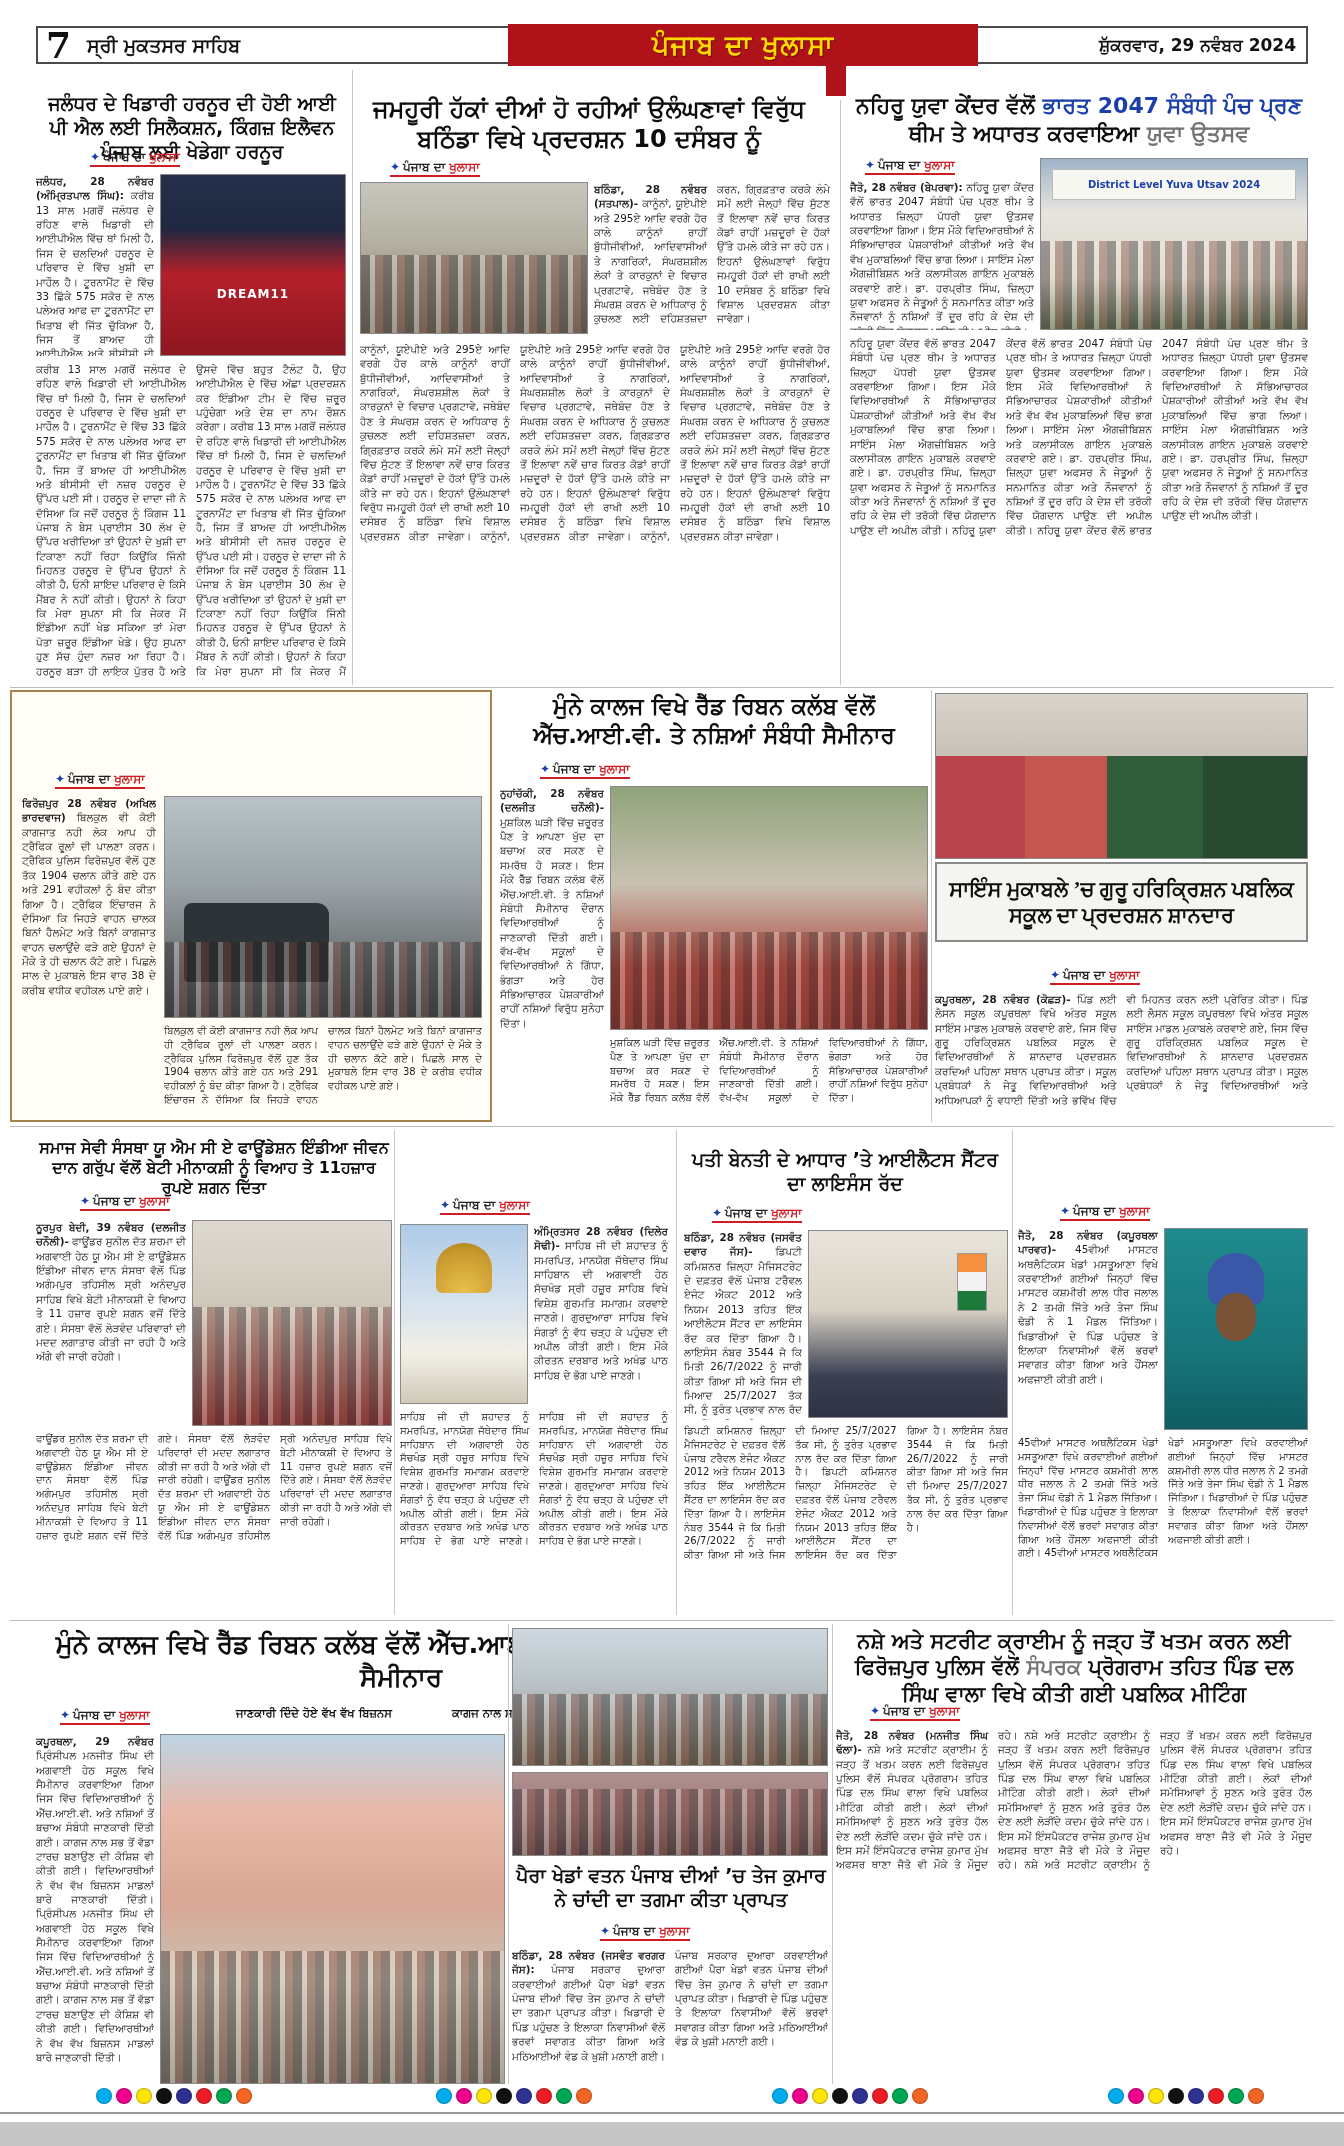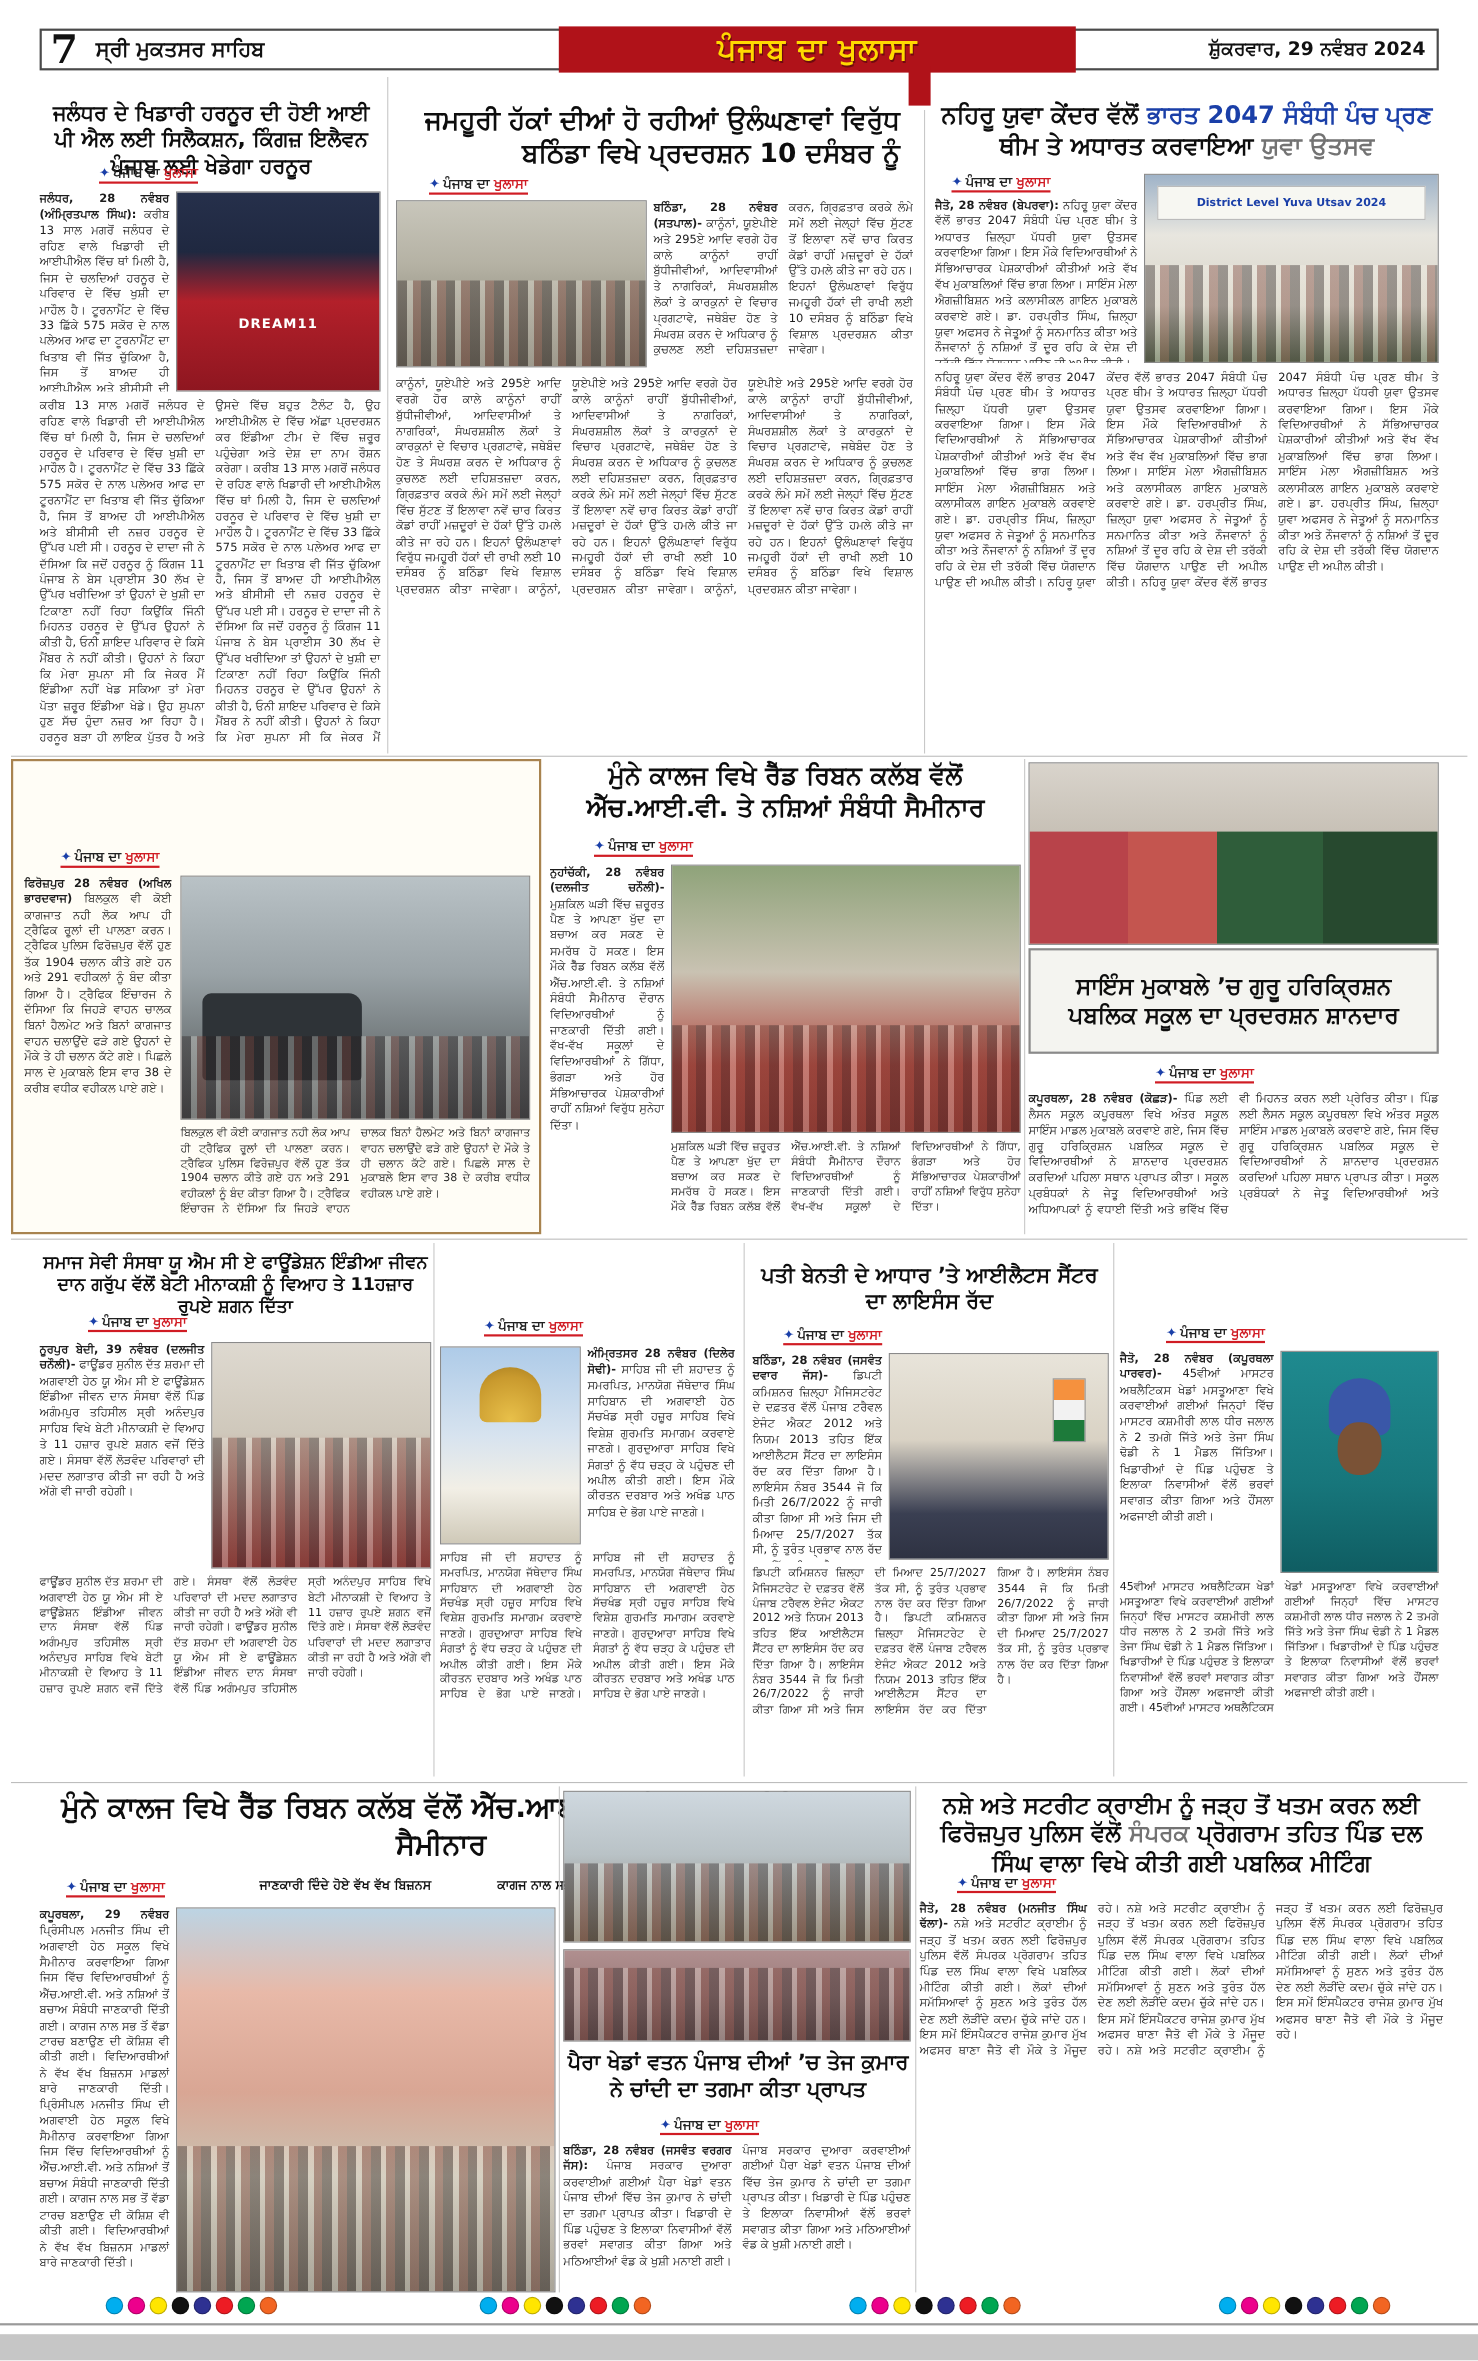--- a/index.html
+++ b/index.html
@@ -99,21 +99,21 @@
     <b class="dl">ਜਲੰਧਰ, 28 ਨਵੰਬਰ (ਅੰਮ੍ਰਿਤਪਾਲ ਸਿੰਘ):</b>
     <span>ਕਰੀਬ 13 ਸਾਲ ਮਗਰੋਂ ਜਲੰਧਰ ਦੇ ਰਹਿਣ ਵਾਲੇ ਖਿਡਾਰੀ ਦੀ ਆਈਪੀਐਲ ਵਿੱਚ ਥਾਂ ਮਿਲੀ ਹੈ, ਜਿਸ ਦੇ ਚਲਦਿਆਂ ਹਰਨੂਰ ਦੇ ਪਰਿਵਾਰ ਦੇ ਵਿੱਚ ਖੁਸ਼ੀ ਦਾ ਮਾਹੌਲ ਹੈ। ਟੂਰਨਾਮੈਂਟ ਦੇ ਵਿੱਚ 33 ਛਿੱਕੇ 575 ਸਕੋਰ ਦੇ ਨਾਲ ਪਲੇਅਰ ਆਫ ਦਾ ਟੂਰਨਾਮੈਂਟ ਦਾ ਖਿਤਾਬ ਵੀ ਜਿੱਤ ਚੁੱਕਿਆ ਹੈ, ਜਿਸ ਤੋਂ ਬਾਅਦ ਹੀ ਆਈਪੀਐਲ ਅਤੇ ਬੀਸੀਸੀ ਦੀ ਨਜ਼ਰ ਹਰਨੂਰ ਦੇ ਉੱਪਰ ਪਈ ਸੀ। ਹਰਨੂਰ ਦੇ ਦਾਦਾ ਜੀ ਨੇ ਦੱਸਿਆ ਕਿ ਜਦੋਂ ਹਰਨੂਰ ਨੂੰ ਕਿੰਗਜ 11 ਪੰਜਾਬ ਨੇ ਬੇਸ ਪ੍ਰਾਈਸ 30 ਲੱਖ ਦੇ ਉੱਪਰ ਖਰੀਦਿਆ ਤਾਂ ਉਹਨਾਂ ਦੇ ਖੁਸ਼ੀ ਦਾ ਟਿਕਾਣਾ ਨਹੀਂ ਰਿਹਾ ਕਿਉਂਕਿ ਜਿੰਨੀ ਮਿਹਨਤ ਹਰਨੂਰ ਦੇ ਉੱਪਰ ਉਹਨਾਂ ਨੇ ਕੀਤੀ ਹੈ, ਓਨੀ ਸ਼ਾਇਦ ਪਰਿਵਾਰ ਦੇ ਕਿਸੇ ਮੈਂਬਰ ਨੇ ਨਹੀਂ ਕੀਤੀ। ਉਹਨਾਂ ਨੇ ਕਿਹਾ ਕਿ ਮੇਰਾ ਸੁਪਨਾ ਸੀ ਕਿ ਜੇਕਰ ਮੈਂ ਇੰਡੀਆ ਨਹੀਂ ਖੇਡ ਸਕਿਆ ਤਾਂ ਮੇਰਾ ਪੋਤਾ ਜ਼ਰੂਰ ਇੰਡੀਆ ਖੇਡੇ। ਉਹ ਸੁਪਨਾ ਹੁਣ ਸੱਚ ਹੁੰਦਾ ਨਜ਼ਰ ਆ ਰਿਹਾ ਹੈ। ਹਰਨੂਰ ਬੜਾ ਹੀ ਲਾਇਕ ਪੁੱਤਰ ਹੈ ਅਤੇ ਉਸਦੇ ਵਿੱਚ ਬਹੁਤ ਟੈਲੰਟ ਹੈ, ਉਹ ਆਈਪੀਐਲ ਦੇ ਵਿੱਚ ਅੱਛਾ ਪ੍ਰਦਰਸ਼ਨ ਕਰ ਇੰਡੀਆ ਟੀਮ ਦੇ ਵਿੱਚ ਜ਼ਰੂਰ ਪਹੁੰਚੇਗਾ ਅਤੇ ਦੇਸ਼ ਦਾ ਨਾਮ ਰੌਸ਼ਨ ਕਰੇਗਾ।</span>
   </div>
   <div class="photo ph-ipl" style="left:160px;top:174px;width:186px;height:182px;">
     <div class="jersey">DREAM11</div>
   </div>
   <div class="body cols2" style="left:36px;top:362px;width:310px;height:322px;">
     <span>ਕਰੀਬ 13 ਸਾਲ ਮਗਰੋਂ ਜਲੰਧਰ ਦੇ ਰਹਿਣ ਵਾਲੇ ਖਿਡਾਰੀ ਦੀ ਆਈਪੀਐਲ ਵਿੱਚ ਥਾਂ ਮਿਲੀ ਹੈ, ਜਿਸ ਦੇ ਚਲਦਿਆਂ ਹਰਨੂਰ ਦੇ ਪਰਿਵਾਰ ਦੇ ਵਿੱਚ ਖੁਸ਼ੀ ਦਾ ਮਾਹੌਲ ਹੈ। ਟੂਰਨਾਮੈਂਟ ਦੇ ਵਿੱਚ 33 ਛਿੱਕੇ 575 ਸਕੋਰ ਦੇ ਨਾਲ ਪਲੇਅਰ ਆਫ ਦਾ ਟੂਰਨਾਮੈਂਟ ਦਾ ਖਿਤਾਬ ਵੀ ਜਿੱਤ ਚੁੱਕਿਆ ਹੈ, ਜਿਸ ਤੋਂ ਬਾਅਦ ਹੀ ਆਈਪੀਐਲ ਅਤੇ ਬੀਸੀਸੀ ਦੀ ਨਜ਼ਰ ਹਰਨੂਰ ਦੇ ਉੱਪਰ ਪਈ ਸੀ। ਹਰਨੂਰ ਦੇ ਦਾਦਾ ਜੀ ਨੇ ਦੱਸਿਆ ਕਿ ਜਦੋਂ ਹਰਨੂਰ ਨੂੰ ਕਿੰਗਜ 11 ਪੰਜਾਬ ਨੇ ਬੇਸ ਪ੍ਰਾਈਸ 30 ਲੱਖ ਦੇ ਉੱਪਰ ਖਰੀਦਿਆ ਤਾਂ ਉਹਨਾਂ ਦੇ ਖੁਸ਼ੀ ਦਾ ਟਿਕਾਣਾ ਨਹੀਂ ਰਿਹਾ ਕਿਉਂਕਿ ਜਿੰਨੀ ਮਿਹਨਤ ਹਰਨੂਰ ਦੇ ਉੱਪਰ ਉਹਨਾਂ ਨੇ ਕੀਤੀ ਹੈ, ਓਨੀ ਸ਼ਾਇਦ ਪਰਿਵਾਰ ਦੇ ਕਿਸੇ ਮੈਂਬਰ ਨੇ ਨਹੀਂ ਕੀਤੀ। ਉਹਨਾਂ ਨੇ ਕਿਹਾ ਕਿ ਮੇਰਾ ਸੁਪਨਾ ਸੀ ਕਿ ਜੇਕਰ ਮੈਂ ਇੰਡੀਆ ਨਹੀਂ ਖੇਡ ਸਕਿਆ ਤਾਂ ਮੇਰਾ ਪੋਤਾ ਜ਼ਰੂਰ ਇੰਡੀਆ ਖੇਡੇ। ਉਹ ਸੁਪਨਾ ਹੁਣ ਸੱਚ ਹੁੰਦਾ ਨਜ਼ਰ ਆ ਰਿਹਾ ਹੈ। ਹਰਨੂਰ ਬੜਾ ਹੀ ਲਾਇਕ ਪੁੱਤਰ ਹੈ ਅਤੇ ਉਸਦੇ ਵਿੱਚ ਬਹੁਤ ਟੈਲੰਟ ਹੈ, ਉਹ ਆਈਪੀਐਲ ਦੇ ਵਿੱਚ ਅੱਛਾ ਪ੍ਰਦਰਸ਼ਨ ਕਰ ਇੰਡੀਆ ਟੀਮ ਦੇ ਵਿੱਚ ਜ਼ਰੂਰ ਪਹੁੰਚੇਗਾ ਅਤੇ ਦੇਸ਼ ਦਾ ਨਾਮ ਰੌਸ਼ਨ ਕਰੇਗਾ। ਕਰੀਬ 13 ਸਾਲ ਮਗਰੋਂ ਜਲੰਧਰ ਦੇ ਰਹਿਣ ਵਾਲੇ ਖਿਡਾਰੀ ਦੀ ਆਈਪੀਐਲ ਵਿੱਚ ਥਾਂ ਮਿਲੀ ਹੈ, ਜਿਸ ਦੇ ਚਲਦਿਆਂ ਹਰਨੂਰ ਦੇ ਪਰਿਵਾਰ ਦੇ ਵਿੱਚ ਖੁਸ਼ੀ ਦਾ ਮਾਹੌਲ ਹੈ। ਟੂਰਨਾਮੈਂਟ ਦੇ ਵਿੱਚ 33 ਛਿੱਕੇ 575 ਸਕੋਰ ਦੇ ਨਾਲ ਪਲੇਅਰ ਆਫ ਦਾ ਟੂਰਨਾਮੈਂਟ ਦਾ ਖਿਤਾਬ ਵੀ ਜਿੱਤ ਚੁੱਕਿਆ ਹੈ, ਜਿਸ ਤੋਂ ਬਾਅਦ ਹੀ ਆਈਪੀਐਲ ਅਤੇ ਬੀਸੀਸੀ ਦੀ ਨਜ਼ਰ ਹਰਨੂਰ ਦੇ ਉੱਪਰ ਪਈ ਸੀ। ਹਰਨੂਰ ਦੇ ਦਾਦਾ ਜੀ ਨੇ ਦੱਸਿਆ ਕਿ ਜਦੋਂ ਹਰਨੂਰ ਨੂੰ ਕਿੰਗਜ 11 ਪੰਜਾਬ ਨੇ ਬੇਸ ਪ੍ਰਾਈਸ 30 ਲੱਖ ਦੇ ਉੱਪਰ ਖਰੀਦਿਆ ਤਾਂ ਉਹਨਾਂ ਦੇ ਖੁਸ਼ੀ ਦਾ ਟਿਕਾਣਾ ਨਹੀਂ ਰਿਹਾ ਕਿਉਂਕਿ ਜਿੰਨੀ ਮਿਹਨਤ ਹਰਨੂਰ ਦੇ ਉੱਪਰ ਉਹਨਾਂ ਨੇ ਕੀਤੀ ਹੈ, ਓਨੀ ਸ਼ਾਇਦ ਪਰਿਵਾਰ ਦੇ ਕਿਸੇ ਮੈਂਬਰ ਨੇ ਨਹੀਂ ਕੀਤੀ। ਉਹਨਾਂ ਨੇ ਕਿਹਾ ਕਿ ਮੇਰਾ ਸੁਪਨਾ ਸੀ ਕਿ ਜੇਕਰ ਮੈਂ ਇੰਡੀਆ ਨਹੀਂ ਖੇਡ ਸਕਿਆ ਤਾਂ ਮੇਰਾ ਪੋਤਾ ਜ਼ਰੂਰ ਇੰਡੀਆ ਖੇਡੇ। ਉਹ ਸੁਪਨਾ ਹੁਣ ਸੱਚ ਹੁੰਦਾ ਨਜ਼ਰ ਆ ਰਿਹਾ ਹੈ। ਹਰਨੂਰ ਬੜਾ ਹੀ ਲਾਇਕ ਪੁੱਤਰ ਹੈ ਅਤੇ ਉਸਦੇ ਵਿੱਚ ਬਹੁਤ ਟੈਲੰਟ ਹੈ, ਉਹ ਆਈਪੀਐਲ ਦੇ ਵਿੱਚ ਅੱਛਾ ਪ੍ਰਦਰਸ਼ਨ ਕਰ ਇੰਡੀਆ ਟੀਮ ਦੇ ਵਿੱਚ ਜ਼ਰੂਰ ਪਹੁੰਚੇਗਾ ਅਤੇ ਦੇਸ਼ ਦਾ ਨਾਮ ਰੌਸ਼ਨ ਕਰੇਗਾ।</span>
   </div>
 
-  <div class="hl" style="left:360px;top:94px;width:458px;font-size:24px;text-align:right;">ਜਮਹੂਰੀ ਹੱਕਾਂ ਦੀਆਂ ਹੋ ਰਹੀਆਂ ਉਲੰਘਣਾਵਾਂ ਵਿਰੁੱਧ ਬਠਿੰਡਾ ਵਿਖੇ ਪ੍ਰਦਰਸ਼ਨ 10 ਦਸੰਬਰ ਨੂੰ</div>
+  <div class="hl" style="left:360px;top:94px;width:458px;font-size:24px;">ਜਮਹੂਰੀ ਹੱਕਾਂ ਦੀਆਂ ਹੋ ਰਹੀਆਂ ਉਲੰਘਣਾਵਾਂ ਵਿਰੁੱਧ ਬਠਿੰਡਾ ਵਿਖੇ ਪ੍ਰਦਰਸ਼ਨ 10 ਦਸੰਬਰ ਨੂੰ</div>
   <div class="tag" style="left:390px;top:160px;">
     <span class="st">✦</span><span>ਪੰਜਾਬ ਦਾ</span><span class="rt">ਖੁਲਾਸਾ</span>
   </div>
   <div class="photo ph-protest" style="left:360px;top:182px;width:228px;height:152px;">
     <div class="crowd"></div>
   </div>
   <div class="body cols2" style="left:594px;top:182px;width:236px;height:152px;">
     <b class="dl">ਬਠਿੰਡਾ, 28 ਨਵੰਬਰ (ਸਤਪਾਲ)-</b>
     <span>ਕਾਨੂੰਨਾਂ, ਯੂਏਪੀਏ ਅਤੇ 295ਏ ਆਦਿ ਵਰਗੇ ਹੋਰ ਕਾਲੇ ਕਾਨੂੰਨਾਂ ਰਾਹੀਂ ਬੁੱਧੀਜੀਵੀਆਂ, ਆਦਿਵਾਸੀਆਂ ਤੇ ਨਾਗਰਿਕਾਂ, ਸੰਘਰਸ਼ਸ਼ੀਲ ਲੋਕਾਂ ਤੇ ਕਾਰਕੁਨਾਂ ਦੇ ਵਿਚਾਰ ਪ੍ਰਗਟਾਵੇ, ਜਥੇਬੰਦ ਹੋਣ ਤੇ ਸੰਘਰਸ਼ ਕਰਨ ਦੇ ਅਧਿਕਾਰ ਨੂੰ ਕੁਚਲਣ ਲਈ ਦਹਿਸ਼ਤਜ਼ਦਾ ਕਰਨ, ਗ੍ਰਿਫ਼ਤਾਰ ਕਰਕੇ ਲੰਮੇ ਸਮੇਂ ਲਈ ਜੇਲ੍ਹਾਂ ਵਿੱਚ ਸੁੱਟਣ ਤੋਂ ਇਲਾਵਾ ਨਵੇਂ ਚਾਰ ਕਿਰਤ ਕੋਡਾਂ ਰਾਹੀਂ ਮਜ਼ਦੂਰਾਂ ਦੇ ਹੱਕਾਂ ਉੱਤੇ ਹਮਲੇ ਕੀਤੇ ਜਾ ਰਹੇ ਹਨ। ਇਹਨਾਂ ਉਲੰਘਣਾਵਾਂ ਵਿਰੁੱਧ ਜਮਹੂਰੀ ਹੱਕਾਂ ਦੀ ਰਾਖੀ ਲਈ 10 ਦਸੰਬਰ ਨੂੰ ਬਠਿੰਡਾ ਵਿਖੇ ਵਿਸ਼ਾਲ ਪ੍ਰਦਰਸ਼ਨ ਕੀਤਾ ਜਾਵੇਗਾ।</span>
   </div>
@@ -170,21 +170,21 @@
   <div class="photo ph-seminar" style="left:610px;top:786px;width:318px;height:244px;">
     <div class="crowd" style="height:40%;"></div>
   </div>
   <div class="body cols3 cap2" style="left:610px;top:1036px;width:318px;height:84px;">
     <span>ਮੁਸ਼ਕਿਲ ਘੜੀ ਵਿੱਚ ਜ਼ਰੂਰਤ ਪੈਣ ਤੇ ਆਪਣਾ ਖੁੱਦ ਦਾ ਬਚਾਅ ਕਰ ਸਕਣ ਦੇ ਸਮਰੱਥ ਹੋ ਸਕਣ। ਇਸ ਮੌਕੇ ਰੈੱਡ ਰਿਬਨ ਕਲੱਬ ਵੱਲੋਂ ਐੱਚ.ਆਈ.ਵੀ. ਤੇ ਨਸ਼ਿਆਂ ਸੰਬੰਧੀ ਸੈਮੀਨਾਰ ਦੌਰਾਨ ਵਿਦਿਆਰਥੀਆਂ ਨੂੰ ਜਾਣਕਾਰੀ ਦਿੱਤੀ ਗਈ। ਵੱਖ-ਵੱਖ ਸਕੂਲਾਂ ਦੇ ਵਿਦਿਆਰਥੀਆਂ ਨੇ ਗਿੱਧਾ, ਭੰਗੜਾ ਅਤੇ ਹੋਰ ਸੱਭਿਆਚਾਰਕ ਪੇਸ਼ਕਾਰੀਆਂ ਰਾਹੀਂ ਨਸ਼ਿਆਂ ਵਿਰੁੱਧ ਸੁਨੇਹਾ ਦਿੱਤਾ।</span>
   </div>
 
   <div class="photo ph-science" style="left:935px;top:693px;width:373px;height:166px;">
     <div class="row"></div>
   </div>
-  <div class="sbox" style="left:935px;top:862px;width:373px;height:96px;">
+  <div class="sbox" style="left:935px;top:862px;width:373px;height:80px;font-family:Liberation Serif, serif;">
     <div class="hl" style="position:static;font-size:21px;width:355px;">ਸਾਇੰਸ ਮੁਕਾਬਲੇ ’ਚ ਗੁਰੂ ਹਰਿਕ੍ਰਿਸ਼ਨ ਪਬਲਿਕ ਸਕੂਲ ਦਾ ਪ੍ਰਦਰਸ਼ਨ ਸ਼ਾਨਦਾਰ</div>
   </div>
   <div class="tag" style="left:1050px;top:968px;">
     <span class="st">✦</span><span>ਪੰਜਾਬ ਦਾ</span><span class="rt">ਖੁਲਾਸਾ</span>
   </div>
   <div class="body cols2" style="left:935px;top:992px;width:373px;height:128px;">
     <b class="dl">ਕਪੂਰਥਲਾ, 28 ਨਵੰਬਰ (ਕੋਛੜ)-</b>
     <span>ਪਿੰਡ ਲਈ ਲੈਸਨ ਸਕੂਲ ਕਪੂਰਥਲਾ ਵਿਖੇ ਅੰਤਰ ਸਕੂਲ ਸਾਇੰਸ ਮਾਡਲ ਮੁਕਾਬਲੇ ਕਰਵਾਏ ਗਏ, ਜਿਸ ਵਿੱਚ ਗੁਰੂ ਹਰਿਕ੍ਰਿਸ਼ਨ ਪਬਲਿਕ ਸਕੂਲ ਦੇ ਵਿਦਿਆਰਥੀਆਂ ਨੇ ਸ਼ਾਨਦਾਰ ਪ੍ਰਦਰਸ਼ਨ ਕਰਦਿਆਂ ਪਹਿਲਾ ਸਥਾਨ ਪ੍ਰਾਪਤ ਕੀਤਾ। ਸਕੂਲ ਪ੍ਰਬੰਧਕਾਂ ਨੇ ਜੇਤੂ ਵਿਦਿਆਰਥੀਆਂ ਅਤੇ ਅਧਿਆਪਕਾਂ ਨੂੰ ਵਧਾਈ ਦਿੱਤੀ ਅਤੇ ਭਵਿੱਖ ਵਿੱਚ ਵੀ ਮਿਹਨਤ ਕਰਨ ਲਈ ਪ੍ਰੇਰਿਤ ਕੀਤਾ। ਪਿੰਡ ਲਈ ਲੈਸਨ ਸਕੂਲ ਕਪੂਰਥਲਾ ਵਿਖੇ ਅੰਤਰ ਸਕੂਲ ਸਾਇੰਸ ਮਾਡਲ ਮੁਕਾਬਲੇ ਕਰਵਾਏ ਗਏ, ਜਿਸ ਵਿੱਚ ਗੁਰੂ ਹਰਿਕ੍ਰਿਸ਼ਨ ਪਬਲਿਕ ਸਕੂਲ ਦੇ ਵਿਦਿਆਰਥੀਆਂ ਨੇ ਸ਼ਾਨਦਾਰ ਪ੍ਰਦਰਸ਼ਨ ਕਰਦਿਆਂ ਪਹਿਲਾ ਸਥਾਨ ਪ੍ਰਾਪਤ ਕੀਤਾ। ਸਕੂਲ ਪ੍ਰਬੰਧਕਾਂ ਨੇ ਜੇਤੂ ਵਿਦਿਆਰਥੀਆਂ ਅਤੇ ਅਧਿਆਪਕਾਂ ਨੂੰ ਵਧਾਈ ਦਿੱਤੀ ਅਤੇ ਭਵਿੱਖ ਵਿੱਚ ਵੀ ਮਿਹਨਤ ਕਰਨ ਲਈ ਪ੍ਰੇਰਿਤ ਕੀਤਾ।</span>
   </div>
 

